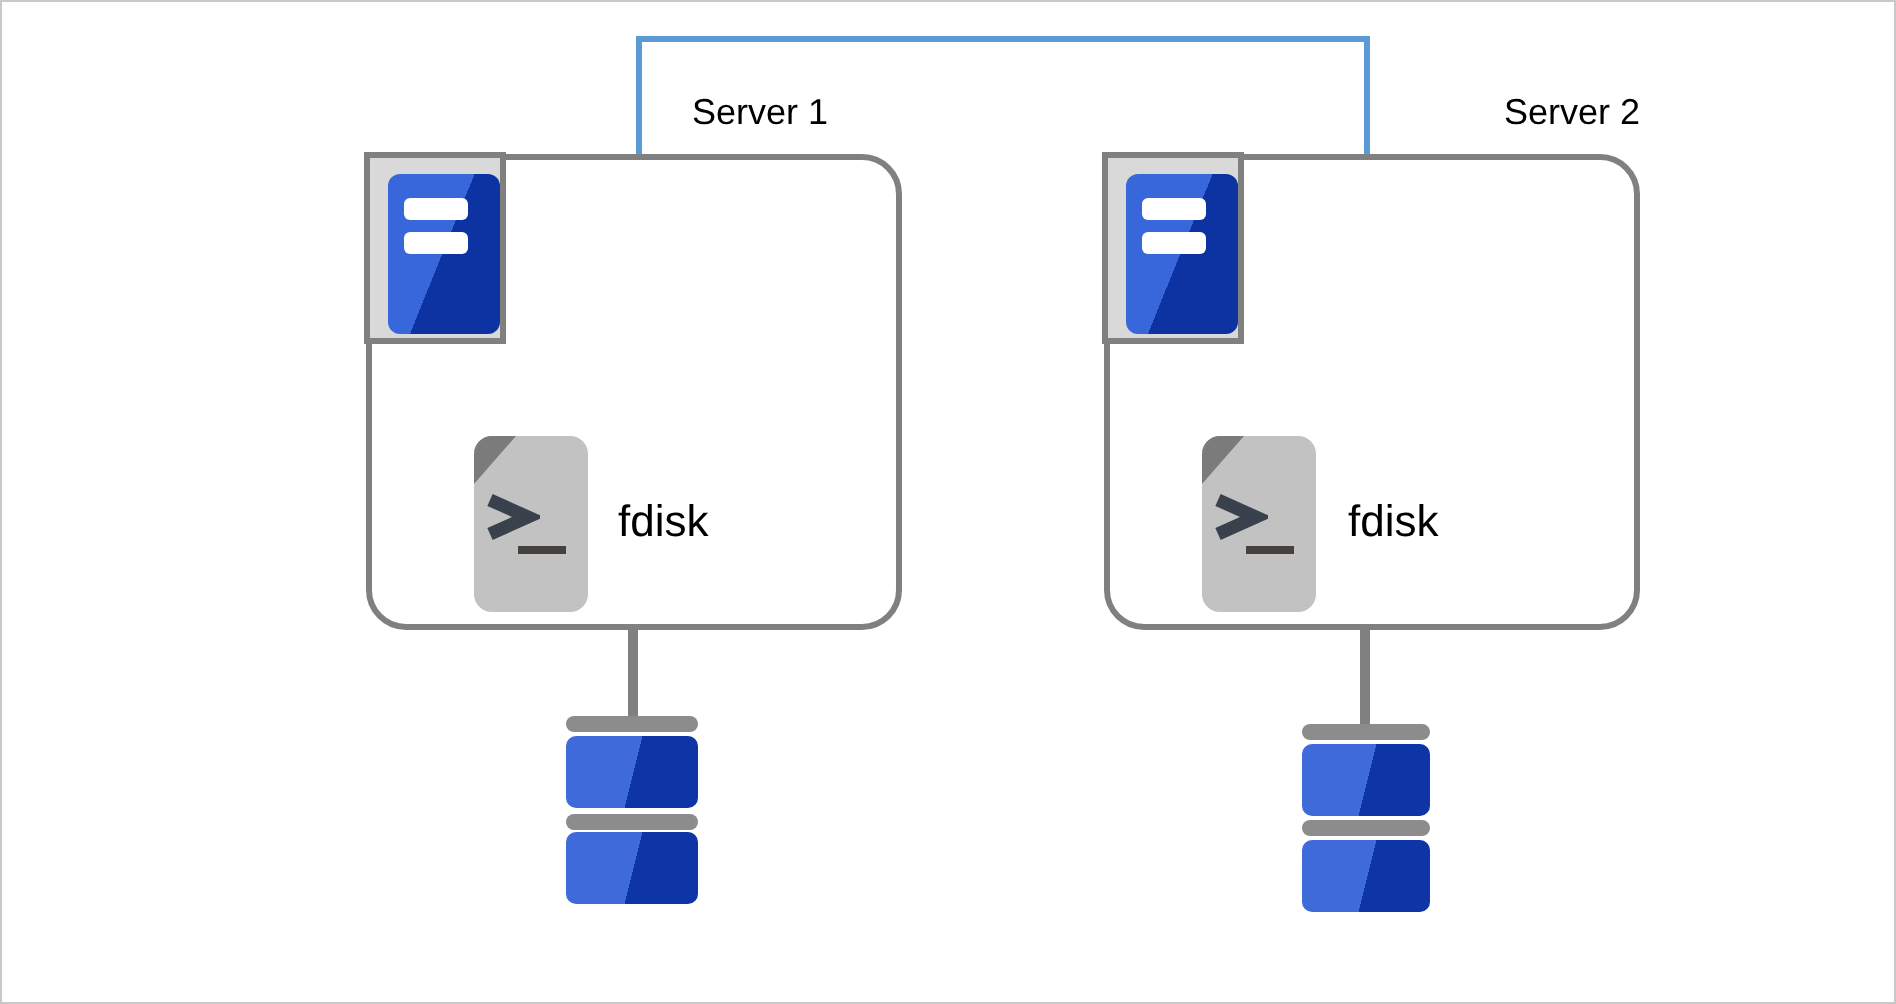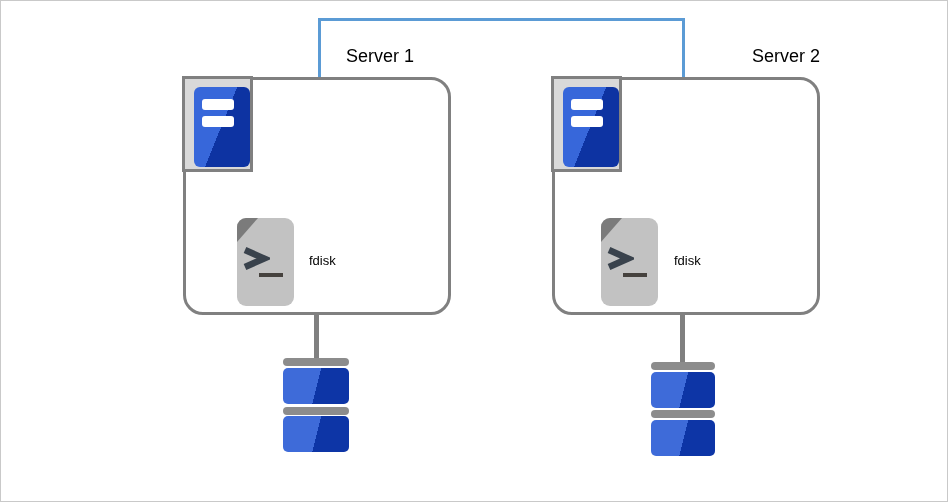--- a/index.html
+++ b/index.html
@@ -29,21 +29,21 @@
     left:9px;top:8px;width:56px;height:80px;border-radius:6px;
     background:linear-gradient(112deg,#3767DA 49%,#0D33A2 49%);
   }
   .tower-bar{left:17px;width:32px;height:11px;border-radius:3px;background:#FFFFFF;}
   .tower-bar.b1{top:20px;}
   .tower-bar.b2{top:37px;}
   
   .doc-icon{top:217px;width:57px;height:88px;}
   .chevron{left:5px;top:29px;}
   .underscore{left:22px;top:55px;width:24px;height:4px;background:#45413D;}
-  .fdisk-label{top:251px;font-size:13px;line-height:18px;white-space:nowrap;}
+  .fdisk-label{top:251px;font-size:22px;line-height:18px;white-space:nowrap;}
   
   .drop-line{width:5px;background:#808080;}
   
   .disk-bar{width:66px;height:8px;border-radius:4px;background:#8C8C8C;}
   .disk-platter{
     width:66px;height:36px;border-radius:5px;
     background:linear-gradient(104deg,#3E6BD9 51%,#0D35A6 51%);
   }
   .mirror-label{top:457px;left:256px;width:120px;text-align:center;font-size:19px;line-height:20px;white-space:nowrap;}
 </style>

